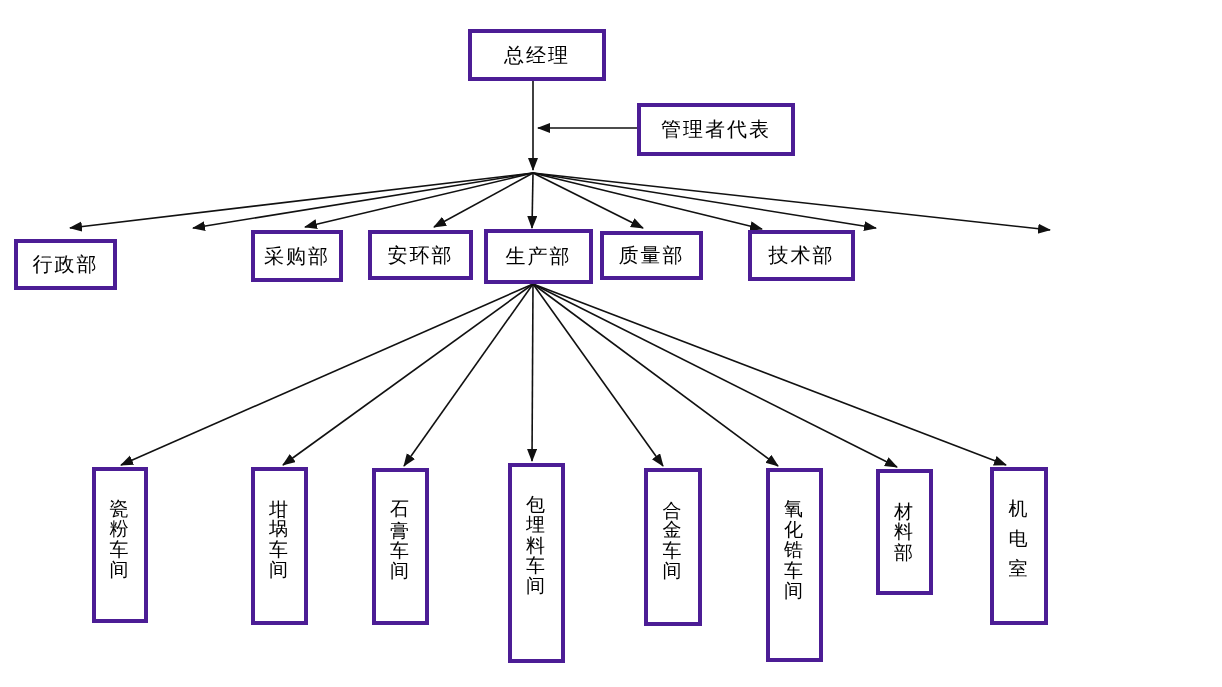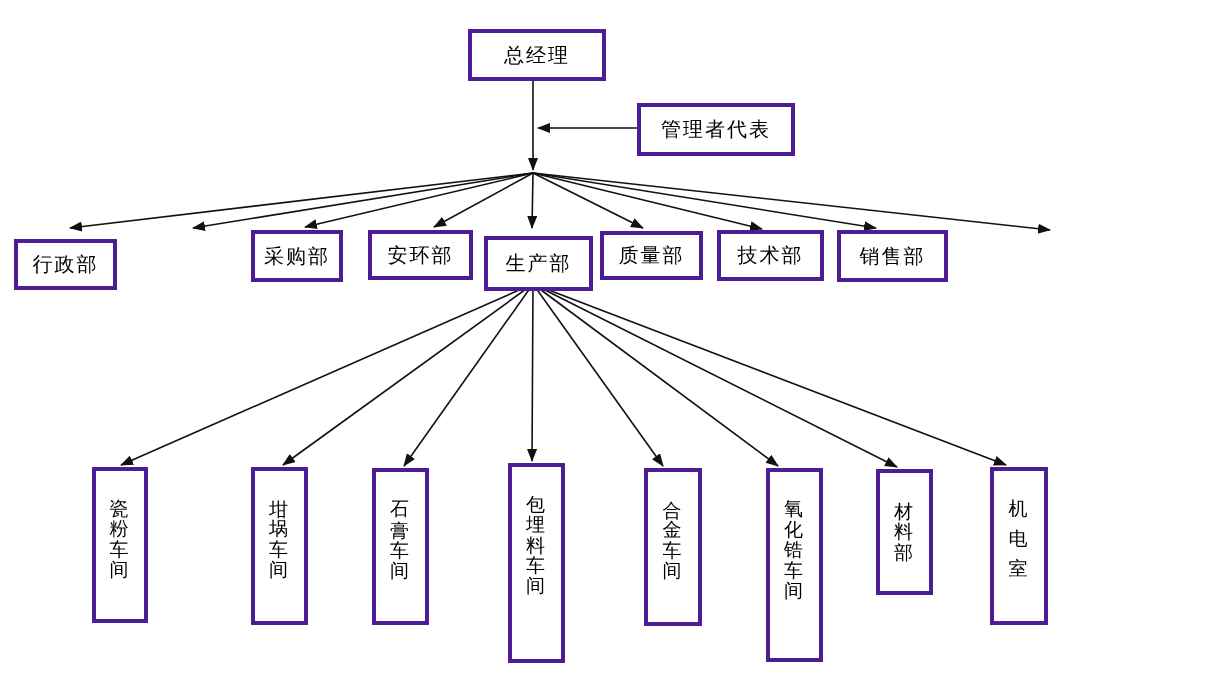--- a/index.html
+++ b/index.html
@@ -103,27 +103,26 @@
 
   <div class="node" style="left:637px; top:103px; width:158px; height:53px">管理者代表</div>
 
   <div class="node" style="left:14px;  top:239px; width:103px; height:51px">行政部</div>
 
 
   <div class="node" style="left:251px; top:230px; width:92px; height:52px">采购部</div>
 
   <div class="node" style="left:368px; top:230px; width:105px; height:50px">安环部</div>
 
-  <div class="node" style="left:484px; top:236px; width:109px; height:55px">生产部</div>
+  <div class="node" style="left:484px; top:229px; width:109px; height:55px">生产部</div>
 
   <div class="node" style="left:600px; top:231px; width:103px; height:49px">质量部</div>
 
-  <div class="node" style="left:717px; top:230px; width:107px; height:51px">技术部</div>
+  <div class="node" style="left:748px; top:230px; width:107px; height:51px">技术部</div>
 
-  <div class="node" style="left:837px; top:230px; width:111px; height:52px">销售部</div>
 
 
   <div class="node vert" style="left:92px;  top:467px; width:56px; height:156px">
     <span class="vtext">瓷粉车间</span>
   </div>
 
   <div class="node vert" style="left:251px; top:467px; width:57px; height:158px">
     <span class="vtext">坩埚车间</span>
   </div>
 

